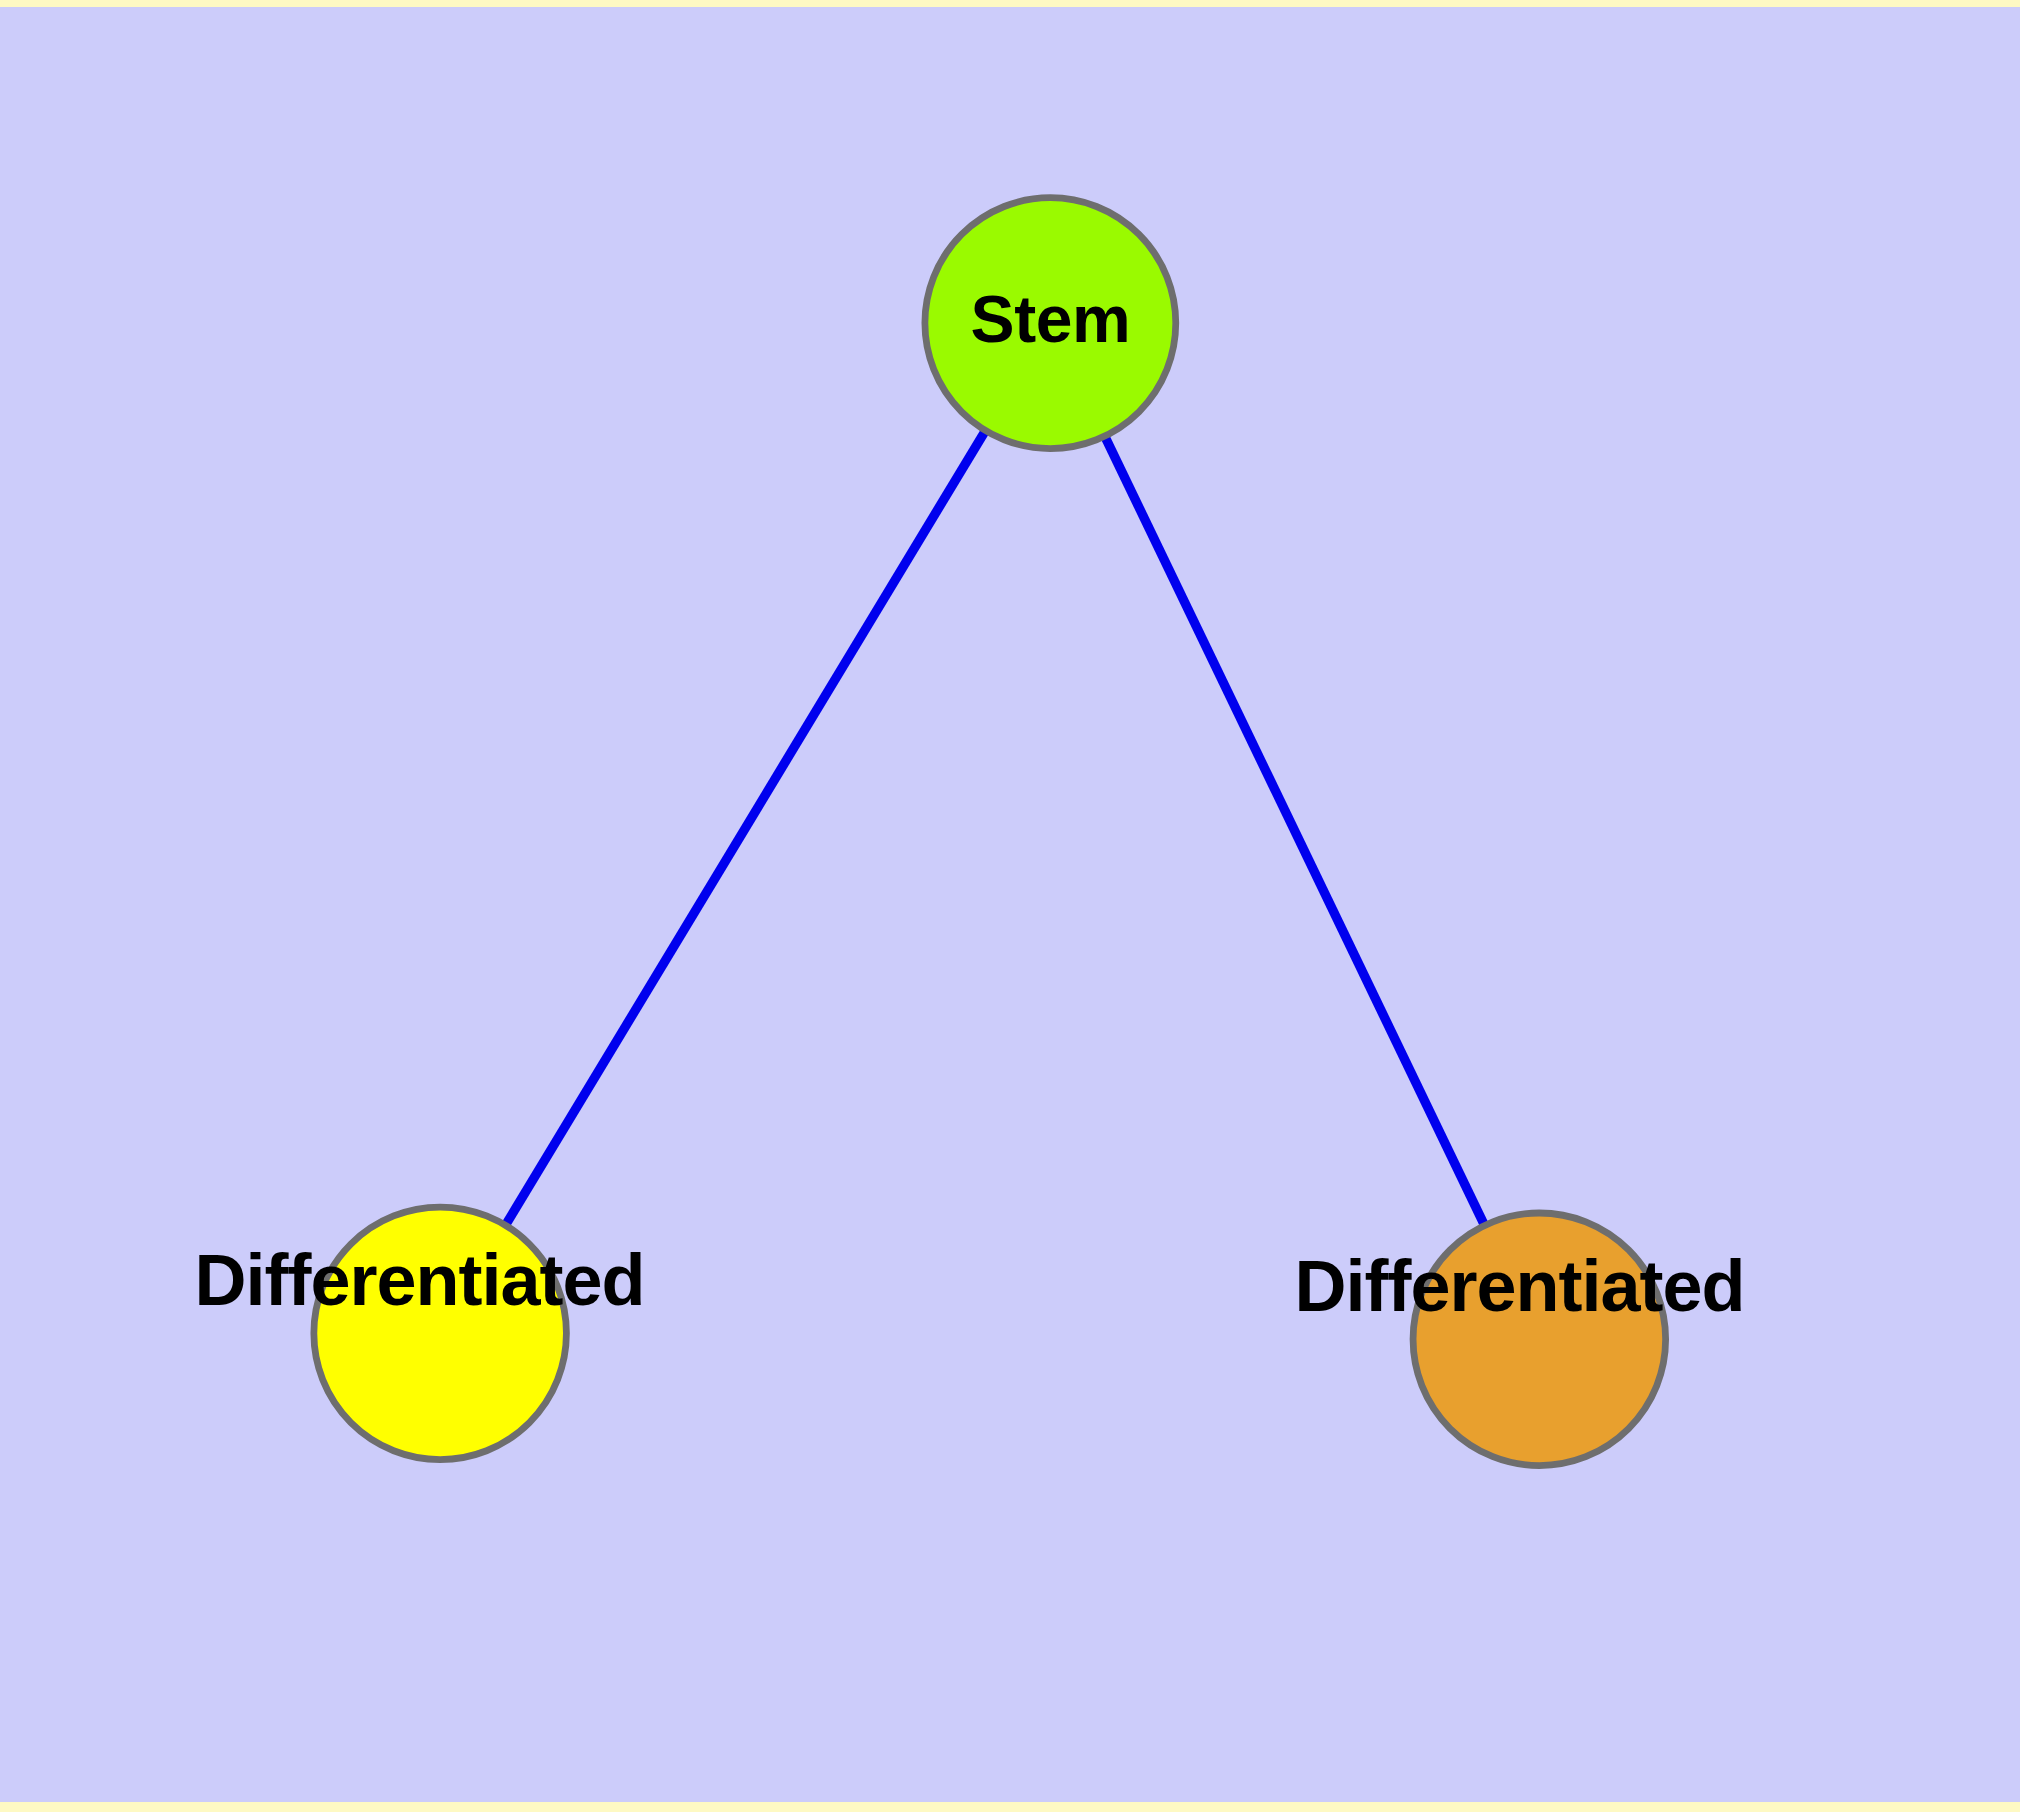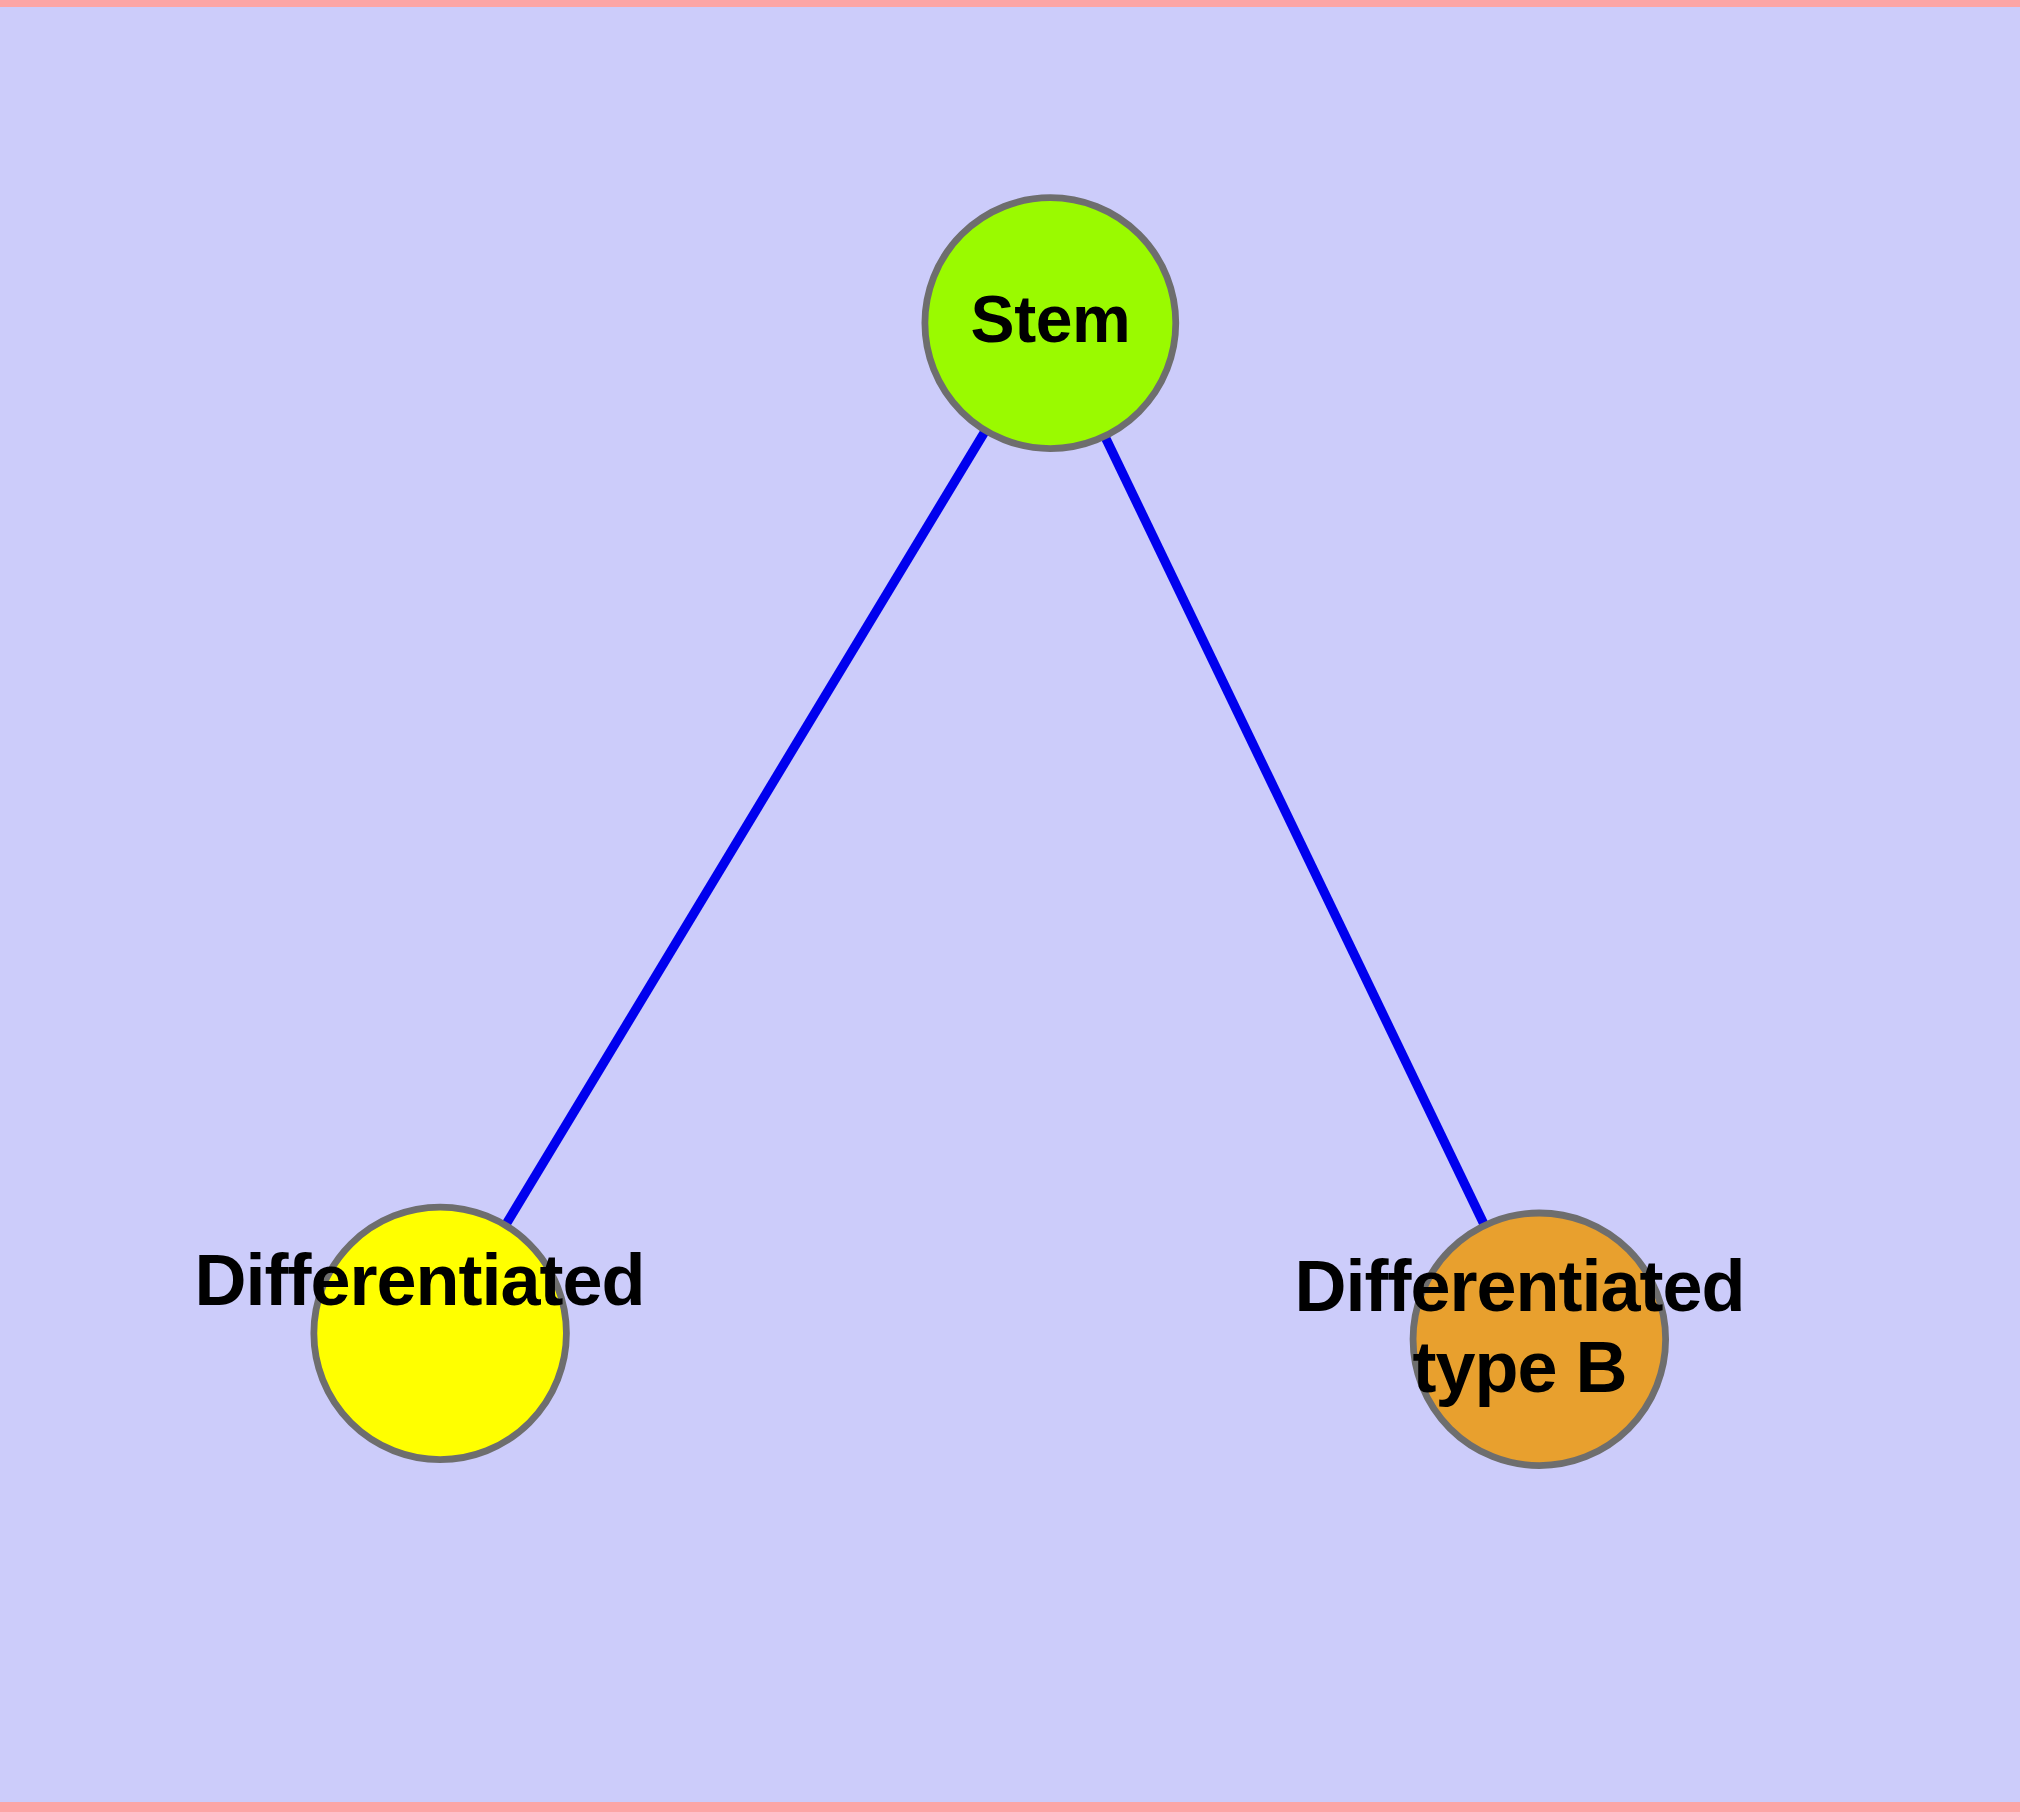--- a/index.html
+++ b/index.html
@@ -4,21 +4,21 @@
 <style>
   html, body {
     margin: 0;
     padding: 0;
     background: #ffffff;
   }
   #canvas {
     position: relative;
     width: 2021px;
     height: 1812px;
-    background: #fca5a5;
+    background: #fef9c3;
     overflow: hidden;
     font-family: "Liberation Sans", "DejaVu Sans", sans-serif;
   }
   #plot-area {
     position: absolute;
     left: 0;
     top: 6.8px;
     width: 2021px;
     height: 1795px;
     background: #ccccfa;
@@ -79,17 +79,17 @@
         <circle cx="1239" cy="373" r="148" fill="#9afa00" stroke="#6e6e6e" stroke-width="8"></circle>
         <circle cx="519" cy="1565" r="149" fill="#ffff00" stroke="#6e6e6e" stroke-width="8"></circle>
         <circle cx="1816" cy="1572" r="149" fill="#e8a02e" stroke="#6e6e6e" stroke-width="8"></circle>
       </g>
     </svg>
 
     <div class="node-label" id="label-stem">Stem</div>
 
     <div class="node-label" id="label-diffA"><span>Differentiated</span><br></div>
 
-    <div class="node-label" id="label-diffB"><span>Differentiated</span><br><span>type B</span></div>
+    <div class="node-label" id="label-diffB"><span>Differentiated</span><br></div>
 
   </div>
 </div>
 
 
 </body></html>

